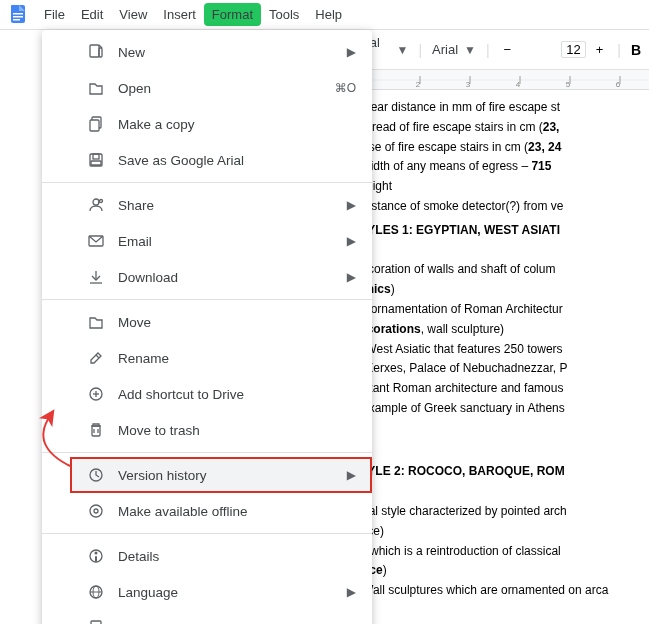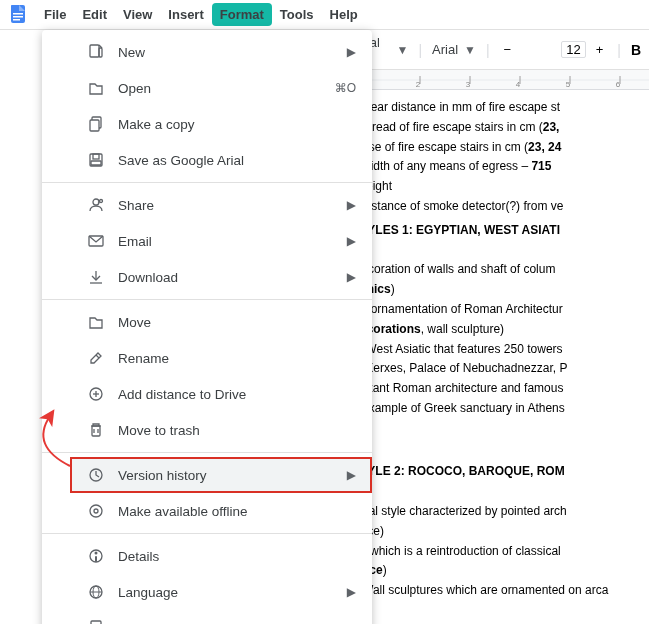--- a/index.html
+++ b/index.html
@@ -16,40 +16,39 @@
     
     .menu-bar {
       display: flex;
       align-items: center;
       height: 30px;
       background: #fff;
       border-bottom: 1px solid #e0e0e0;
       padding: 11px 4px;
       position: relative;
       z-index: 100;
-      font-weight: bold;
     }
     .menu-bar-logo {
       width: 28px;
       height: 28px;
       display: flex;
       align-items: center;
       justify-content: center;
       margin-right: 4px;
     }
     .menu-item {
       padding: 4px 8px;
       border-radius: 4px;
       cursor: pointer;
       color: #3c4043;
       font-size: 13px;
       white-space: nowrap;
     }
     .menu-item.active {
-      background: #14b8a6;
+      background: #22c55e;
     }
 
     
     .dropdown {
       position: absolute;
       top: 30px;
       left: 42px;
       background: #fff;
       border-radius: 4px;
       box-shadow: 0 2px 10px rgba(0,0,0,0.25);
@@ -234,21 +233,21 @@
   </div>
 
   <div class="dropdown-item">
     <span class="icon">
       <svg width="16" height="16" viewBox="0 0 16 16">
           <circle cx="8" cy="8" r="6" fill="none" stroke="#5f6368" stroke-width="1.3"></circle>
           <line x1="8" y1="5" x2="8" y2="11" stroke="#5f6368" stroke-width="1.3"></line>
           <line x1="5" y1="8" x2="11" y2="8" stroke="#5f6368" stroke-width="1.3"></line>
         </svg>
     </span>
-    <span class="label">Add distance to Drive</span>
+    <span class="label">Add shortcut to Drive</span>
   </div>
 
   <div class="dropdown-item">
     <span class="icon">
       <svg width="16" height="16" viewBox="0 0 16 16">
           <polyline points="3,4 13,4" stroke="#5f6368" stroke-width="1.3"></polyline>
           <path d="M5 4V2h6v2" fill="none" stroke="#5f6368" stroke-width="1.3"></path>
           <rect x="4" y="4" width="8" height="10" rx="1" fill="none" stroke="#5f6368" stroke-width="1.3"></rect>
           <line x1="6" y1="7" x2="6" y2="11" stroke="#5f6368" stroke-width="1.3"></line>
           <line x1="10" y1="7" x2="10" y2="11" stroke="#5f6368" stroke-width="1.3"></line>

